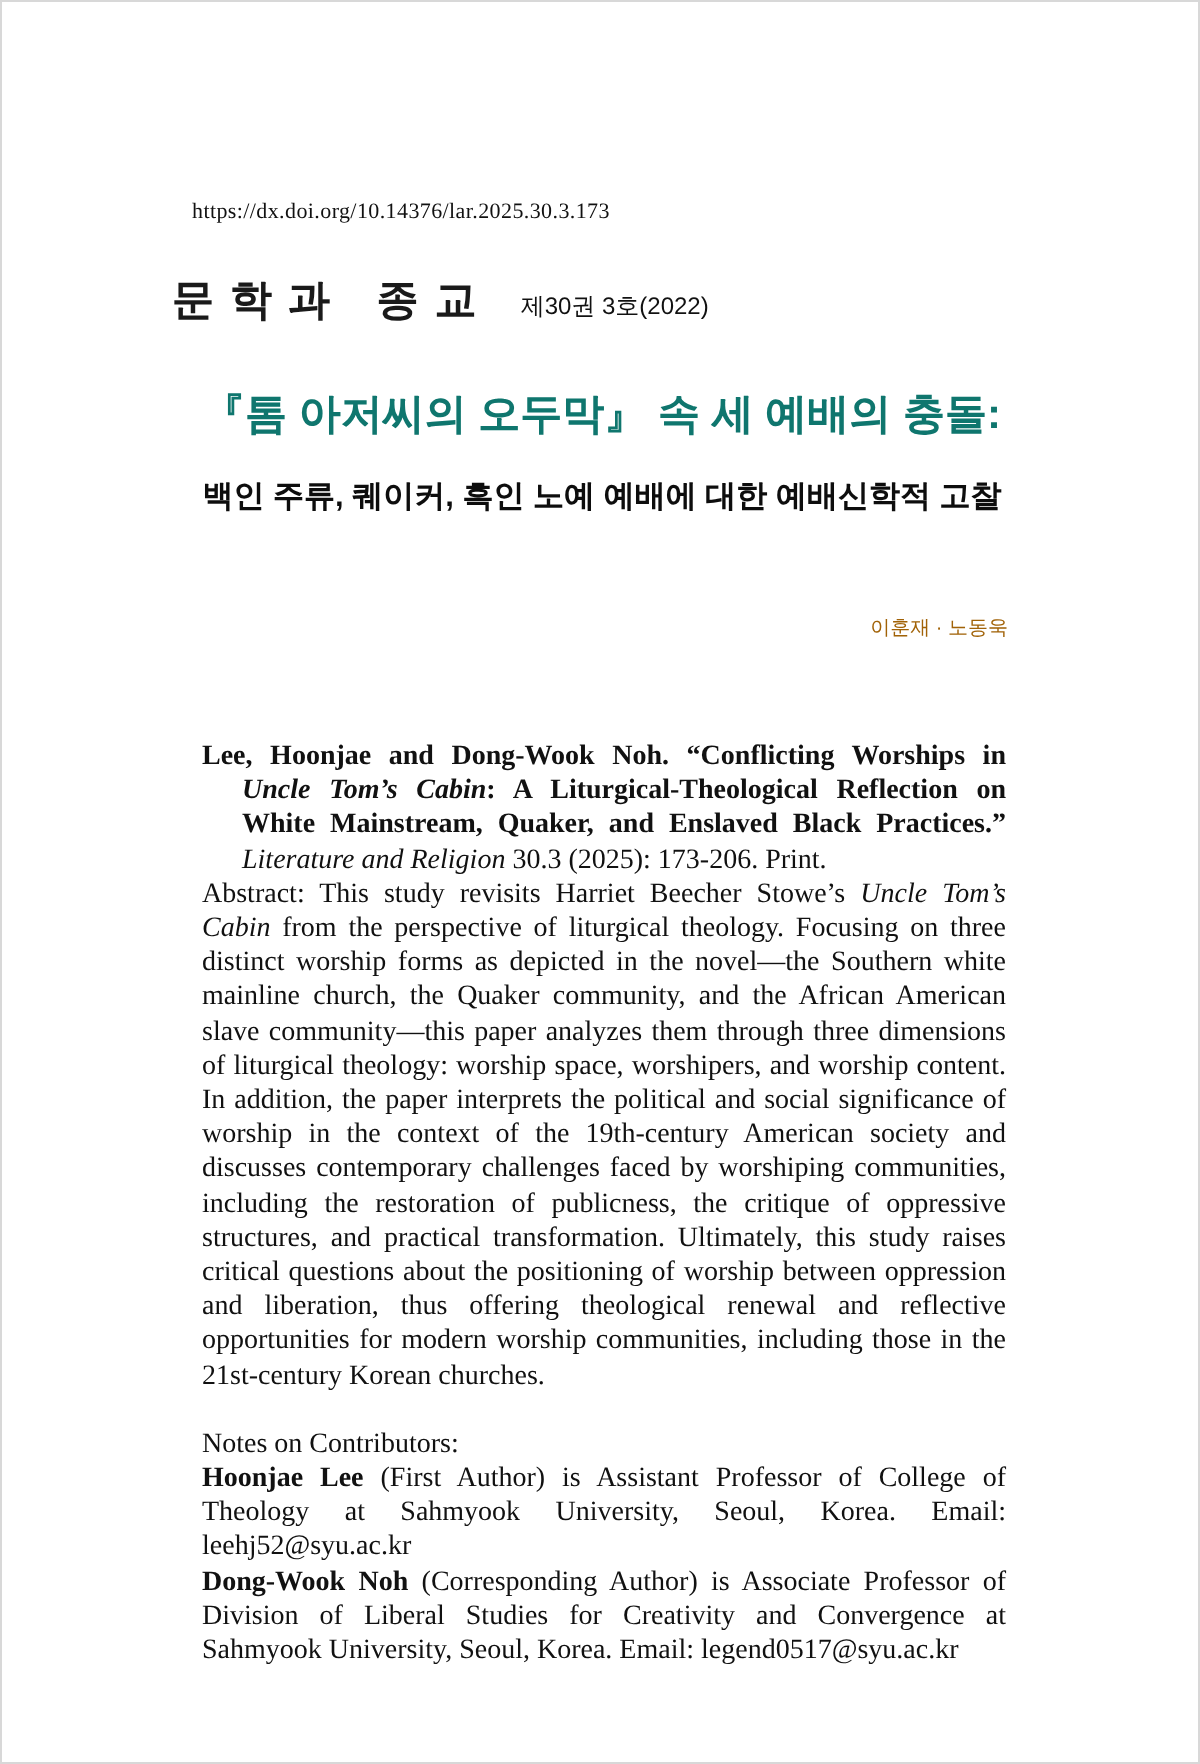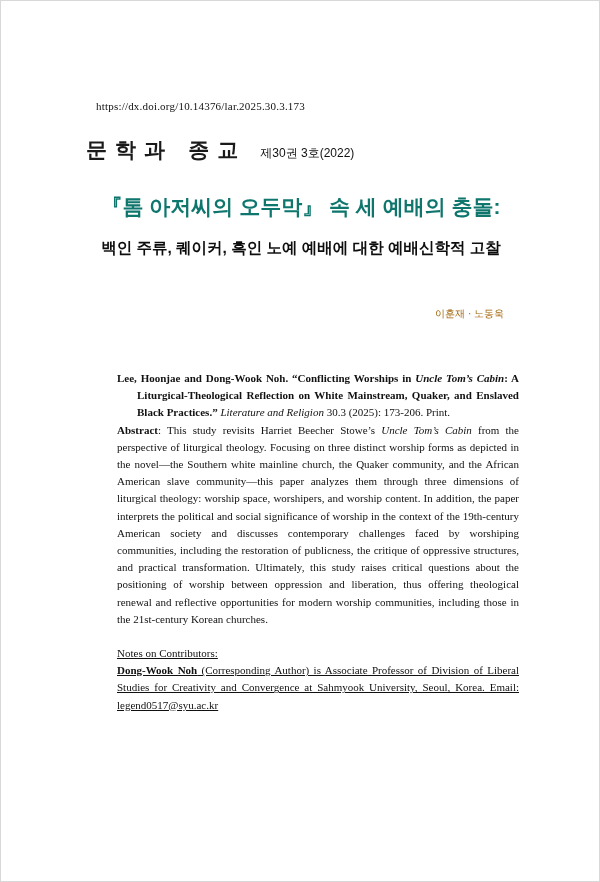--- a/index.html
+++ b/index.html
@@ -77,48 +77,47 @@
     top: 290px;
     right: 95px;
     font-family: "Liberation Sans", "DejaVu Sans", sans-serif;
     font-size: 10px;
     color: #a16207;
     margin-top: 16px;
   }
   
   .body-block {
     position: absolute;
-    left: 116px;
+    left: 100px;
     top: 369px;
     width: 402px;
     font-family: "Liberation Serif", "DejaVu Serif", serif;
-    font-size: 11px;
+    font-size: 14px;
     line-height: 17.2px;
     color: #111;
     text-align: justify;
   }
   .body-block p { margin: 0; }
   .citation {
     font-weight: 700;
     padding-left: 20px;
     text-indent: -20px;
   }
   .abstract { font-weight: 400; }
-  .abstract .label { font-weight: 700; }
+  .abstract .label { font-weight: 400; }
   .keywords {
     margin-top: 11px;
     padding-left: 52px;
     text-indent: -52px;
   }
   .keywords .label { font-weight: 700; }
   .work-title-italic { font-style: italic; }
   .journal-title-italic { font-style: italic; font-weight: 400; }
   .notes {
     margin-top: 17px;
-    text-decoration: underline;
   }
   .notes p { margin: 0; }
   .contrib-name { font-weight: 700; }
 </style>
 </head>
 <body>
 
 <div class="page">
 
   <div class="doi">https://dx.doi.org/10.14376/lar.2025.30.3.173</div>
@@ -136,18 +135,19 @@
 
   <div class="body-block">
 
     <p class="citation"><span>Lee, Hoonjae and Dong-Wook Noh. “Conflicting Worships in </span><span class="work-title-italic">Uncle Tom’s Cabin</span><span>: A Liturgical-Theological Reflection on White Mainstream, Quaker, and Enslaved Black Practices.” </span><span class="journal-title-italic">Literature and Religion</span><span style="font-weight:400;"> 30.3 (2025): 173-206. Print.</span></p>
 
     <p class="abstract"><span class="label">Abstract</span><span>: This study revisits Harriet Beecher Stowe’s </span><span class="work-title-italic">Uncle Tom’s Cabin</span><span> from the perspective of liturgical theology. Focusing on three distinct worship forms as depicted in the novel—the Southern white mainline church, the Quaker community, and the African American slave community—this paper analyzes them through three dimensions of liturgical theology: worship space, worshipers, and worship content. In addition, the paper interprets the political and social significance of worship in the context of the 19th-century American society and discusses contemporary challenges faced by worshiping communities, including the restoration of publicness, the critique of oppressive structures, and practical transformation. Ultimately, this study raises critical questions about the positioning of worship between oppression and liberation, thus offering theological renewal and reflective opportunities for modern worship communities, including those in the 21st-century Korean churches.</span></p>
 
 
     <div class="notes">
       <p>Notes on Contributors:</p>
+      <p><span class="contrib-name">Hoonjae Lee</span><span> (First Author) is Assistant Professor of College of Theology at Sahmyook University, Seoul, Korea. Email: leehj52@syu.ac.kr</span></p>
       <p><span class="contrib-name">Dong-Wook Noh</span><span> (Corresponding Author) is Associate Professor of Division of Liberal Studies for Creativity and Convergence at Sahmyook University, Seoul, Korea. Email: legend0517@syu.ac.kr</span></p>
     </div>
 
   </div>
 
 </div>
 
 </body></html>

